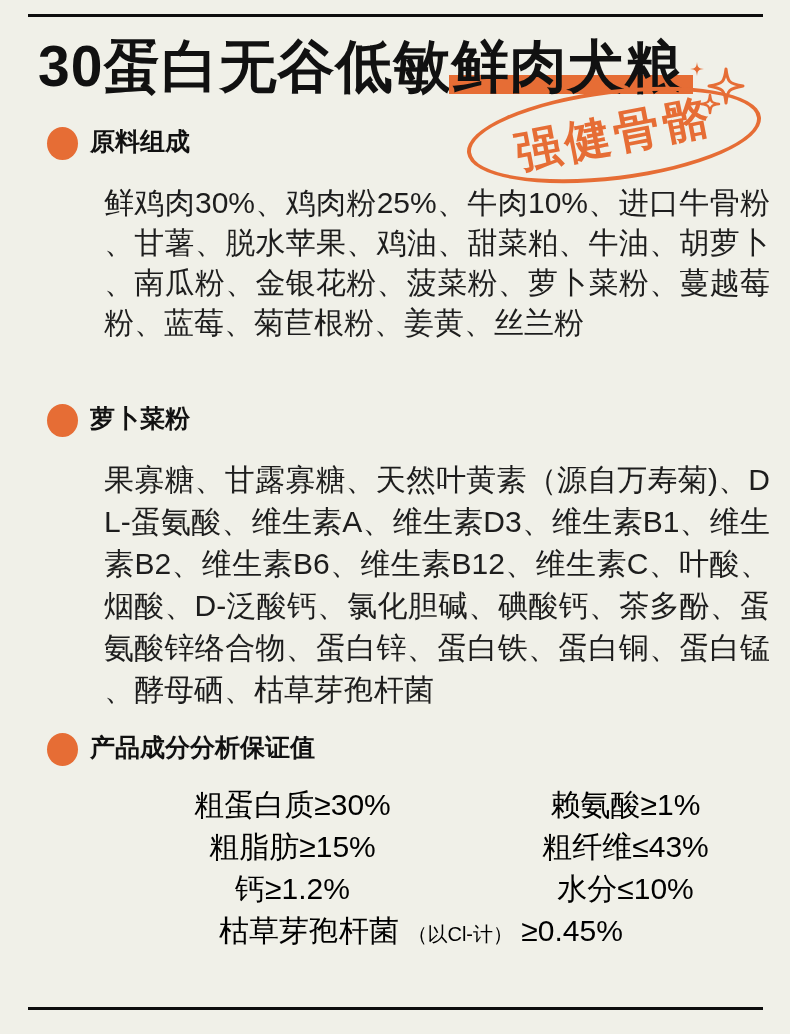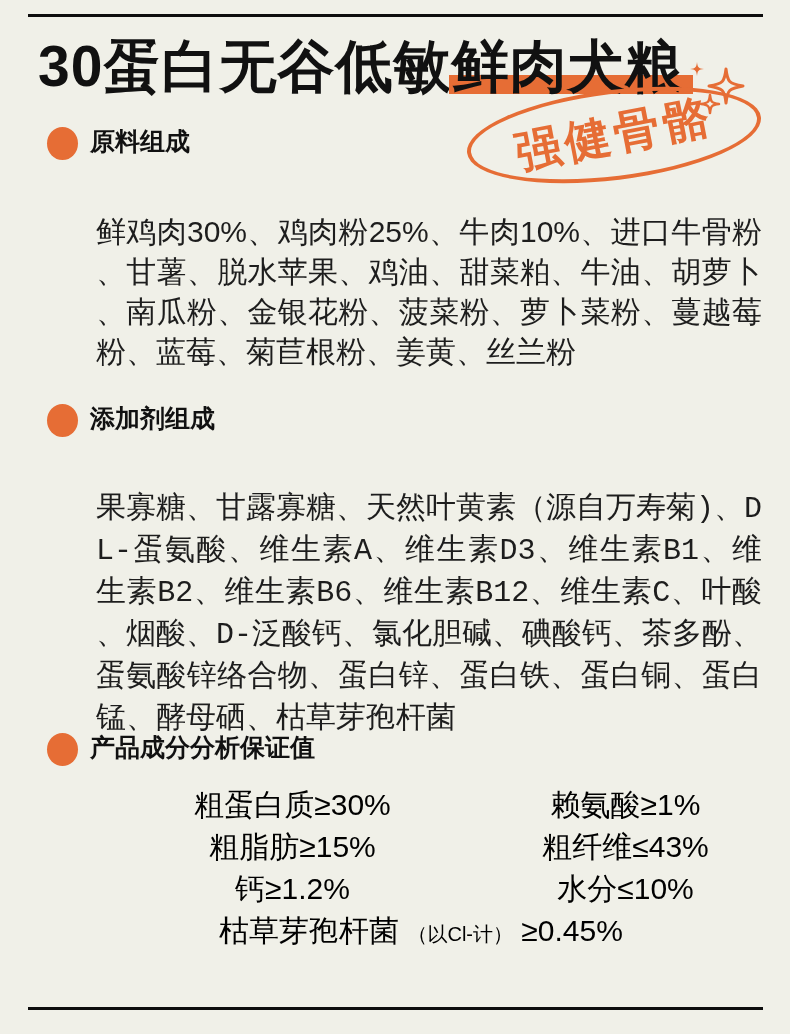--- a/index.html
+++ b/index.html
@@ -45,26 +45,26 @@
 
   .bullet{
     position:absolute;left:47px;width:31px;height:33px;
     background:var(--accent);border-radius:50%;
   }
   .heading{
     position:absolute;left:90px;
     font-size:25px;font-weight:900;color:#111;white-space:nowrap;
   }
   .body-text{
-    position:absolute;left:96px;width:666px;
+    position:absolute;left:104px;width:666px;
     font-size:30px;color:#1d1d1d;
-    text-align:justify;word-break:break-all;line-break:anywhere;margin-top:29px;
+    text-align:justify;word-break:break-all;line-break:anywhere;
   }
   .body-1{top:183px;line-height:40px;}
-  .body-2{top:459px;line-height:42px;font-family:Liberation Mono, monospace;}
+  .body-2{top:459px;line-height:42px;}
 
   .guarantee{
     position:absolute;left:88px;top:784px;width:666px;
     display:grid;grid-template-columns:409px 1fr;
     font-size:30px;color:#000000;line-height:42px;text-align:center;
   }
   .g-row{white-space:nowrap;}
   .g-chloride{grid-column:1 / 3;white-space:nowrap;}
   .g-note{font-size:20px;}
 </style>
@@ -83,21 +83,21 @@
   <path d="M40 11 C41.5 24 43 25.5 57 28 C43 30.5 41.5 32 40 45 C38.5 32 37 30.5 23 28 C37 25.5 38.5 24 40 11 Z" fill="none" stroke="#e66d35" stroke-width="3" stroke-linejoin="round"></path>
   <path d="M24 37 C24.8 44 25.5 45 33 46 C25.5 47 24.8 48 24 55 C23.2 48 22.5 47 15 46 C22.5 45 23.2 44 24 37 Z" fill="none" stroke="#e66d35" stroke-width="2.5" stroke-linejoin="round"></path>
   <path d="M11 4 C11.6 9.5 12.5 10.4 18 11 C12.5 11.6 11.6 12.5 11 18 C10.4 12.5 9.5 11.6 4 11 C9.5 10.4 10.4 9.5 11 4 Z" fill="#e66d35"></path>
 </svg>
 
 <div class="bullet" style="top:127px"></div>
 <div class="heading" style="top:125px">原料组成</div>
 <div class="body-text body-1">鲜鸡肉30%、鸡肉粉25%、牛肉10%、进口牛骨粉、甘薯、脱水苹果、鸡油、甜菜粕、牛油、胡萝卜、南瓜粉、金银花粉、菠菜粉、萝卜菜粉、蔓越莓粉、蓝莓、菊苣根粉、姜黄、丝兰粉</div>
 
 <div class="bullet" style="top:404px"></div>
-<div class="heading" style="top:402px">添加剂组成</div>
+<div class="heading" style="top:402px">萝卜菜粉</div>
 <div class="body-text body-2">果寡糖、甘露寡糖、天然叶黄素（源自万寿菊)、DL-蛋氨酸、维生素A、维生素D3、维生素B1、维生素B2、维生素B6、维生素B12、维生素C、叶酸、烟酸、D-泛酸钙、氯化胆碱、碘酸钙、茶多酚、蛋氨酸锌络合物、蛋白锌、蛋白铁、蛋白铜、蛋白锰、酵母硒、枯草芽孢杆菌</div>
 
 <div class="bullet" style="top:733px"></div>
 <div class="heading" style="top:731px">产品成分分析保证值</div>
 
 <div class="guarantee">
   <div class="g-row">粗蛋白质≥30%</div>
   <div class="g-row">赖氨酸≥1%</div>
   <div class="g-row">粗脂肪≥15%</div>
   <div class="g-row">粗纤维≤43%</div>

